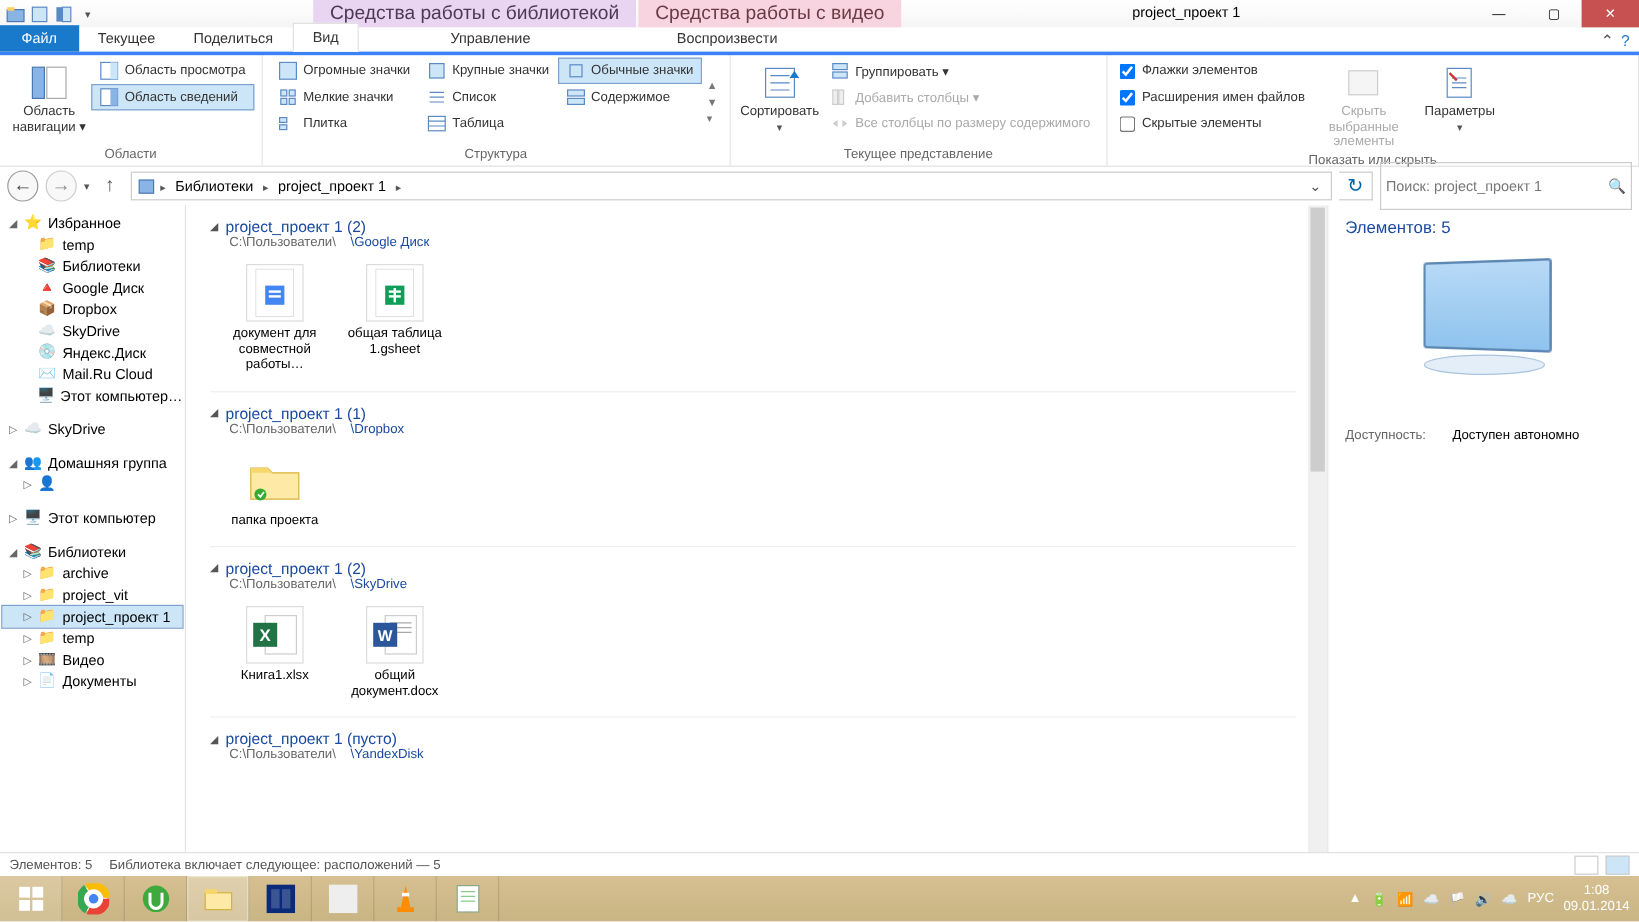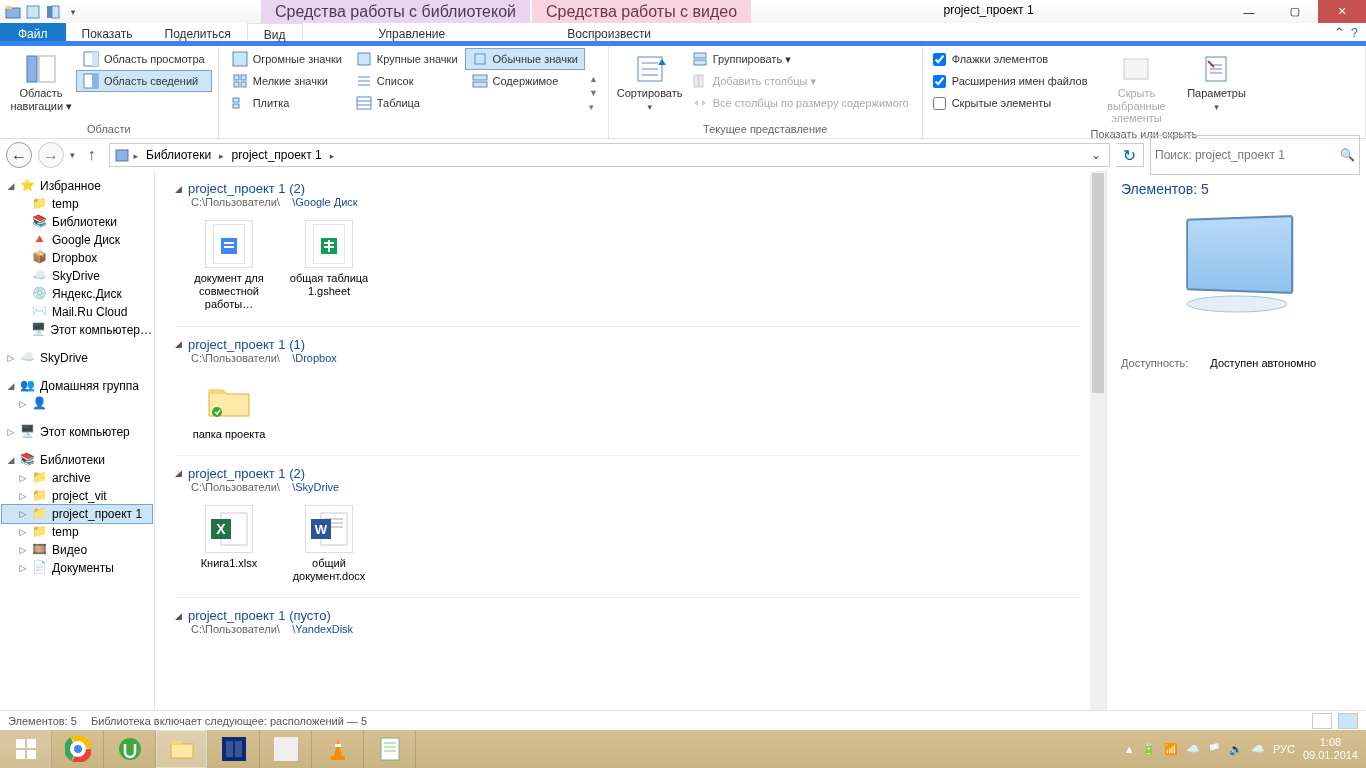--- a/index.html
+++ b/index.html
@@ -11,21 +11,21 @@
 .titlebar .qat .icon { width: 18px; height: 18px; display: flex; align-items: center; justify-content: center; border: 1px solid transparent; }
 .ctx-tab { padding: 3px 14px 0; font-size: 16px; }
 .ctx-tab.purple { background:#E9D4F1; color:#4b3a57; }
 .ctx-tab.pink { background:#F7D4DF; color:#6b3a47; margin-left:2px;}
 .titlebar .title { flex: 1; text-align: center; padding-top: 3px; font-size: 12px; color:#000; }
 .win-controls { display:flex; }
 .win-controls .btn { width: 46px; display:flex; align-items:center; justify-content:center; }
 .win-controls .close { background:#C75050; color:#fff; width:48px; }
 
 
-.tabs { height: 23px; background:#fff; display:flex; border-bottom:5px solid #3b82f6; font-size:12px; position:relative;}
+.tabs { height: 23px; background:#fff; display:flex; align-items:flex-end; border-bottom:3px solid #3b82f6; font-size:12px; position:relative;}
 .tab { padding: 4px 16px; color:#333; cursor:default; }
 .tab.file { background:#1979CA; color:#fff; padding:4px 18px; }
 .tab.active { border:1px solid #e1e1e1; border-bottom:1px solid #fff; background:#fff; }
 .tabs .help { margin-left:auto; padding:2px 8px; display:flex; gap:6px; align-items:center; color:#555;}
 .help span { font-size:13px; }
 
 
 .ribbon { height: 93px; background:#fff; border-bottom:1px solid #e1e1e1; display:flex; font-size:11px; color:#333;}
 .group { border-right:1px solid #e5e5e5; padding:2px 6px 0; display:flex; flex-direction:column; }
 .group .body { flex:1; display:flex; }
@@ -128,21 +128,21 @@
   <div class="title">project_проект 1</div>
   <div class="win-controls">
     <div class="btn">—</div>
     <div class="btn">▢</div>
     <div class="btn close">✕</div>
   </div>
 </div>
 
 <div class="tabs">
   <div class="tab file">Файл</div>
-  <div class="tab">Показать</div>
+  <div class="tab">Текущее</div>
   <div class="tab">Поделиться</div>
   <div class="tab active">Вид</div>
   <div style="width:60px"></div>
   <div class="tab">Управление</div>
   <div style="width:90px"></div>
   <div class="tab">Воспроизвести</div>
   <div class="help">
     <span>⌃</span>
     <span style="color:#1979CA">?</span>
   </div>
@@ -265,20 +265,21 @@
             </span>
             <span>Содержимое</span>
           </div>
       </div>
       <div class="col" style="justify-content:center;padding-left:4px;">
         <div style="font-size:9px;color:#777">▲</div>
         <div style="font-size:9px;color:#777;margin-top:4px">▼</div>
         <div style="font-size:9px;color:#777;margin-top:4px">▾</div>
       </div>
     </div>
+    <div class="label">Структура</div>
   </div>
 
   <div class="group">
     <div class="body">
       <div class="big-btn">
         <div class="ic">
             <svg width="32" height="32">
               <rect x="4" y="4" width="24" height="24" fill="#fff" stroke="#5a8ac6"></rect>
               <line x1="8" y1="10" x2="24" y2="10" stroke="#5a8ac6"></line>
               <line x1="8" y1="16" x2="24" y2="16" stroke="#5a8ac6"></line>

